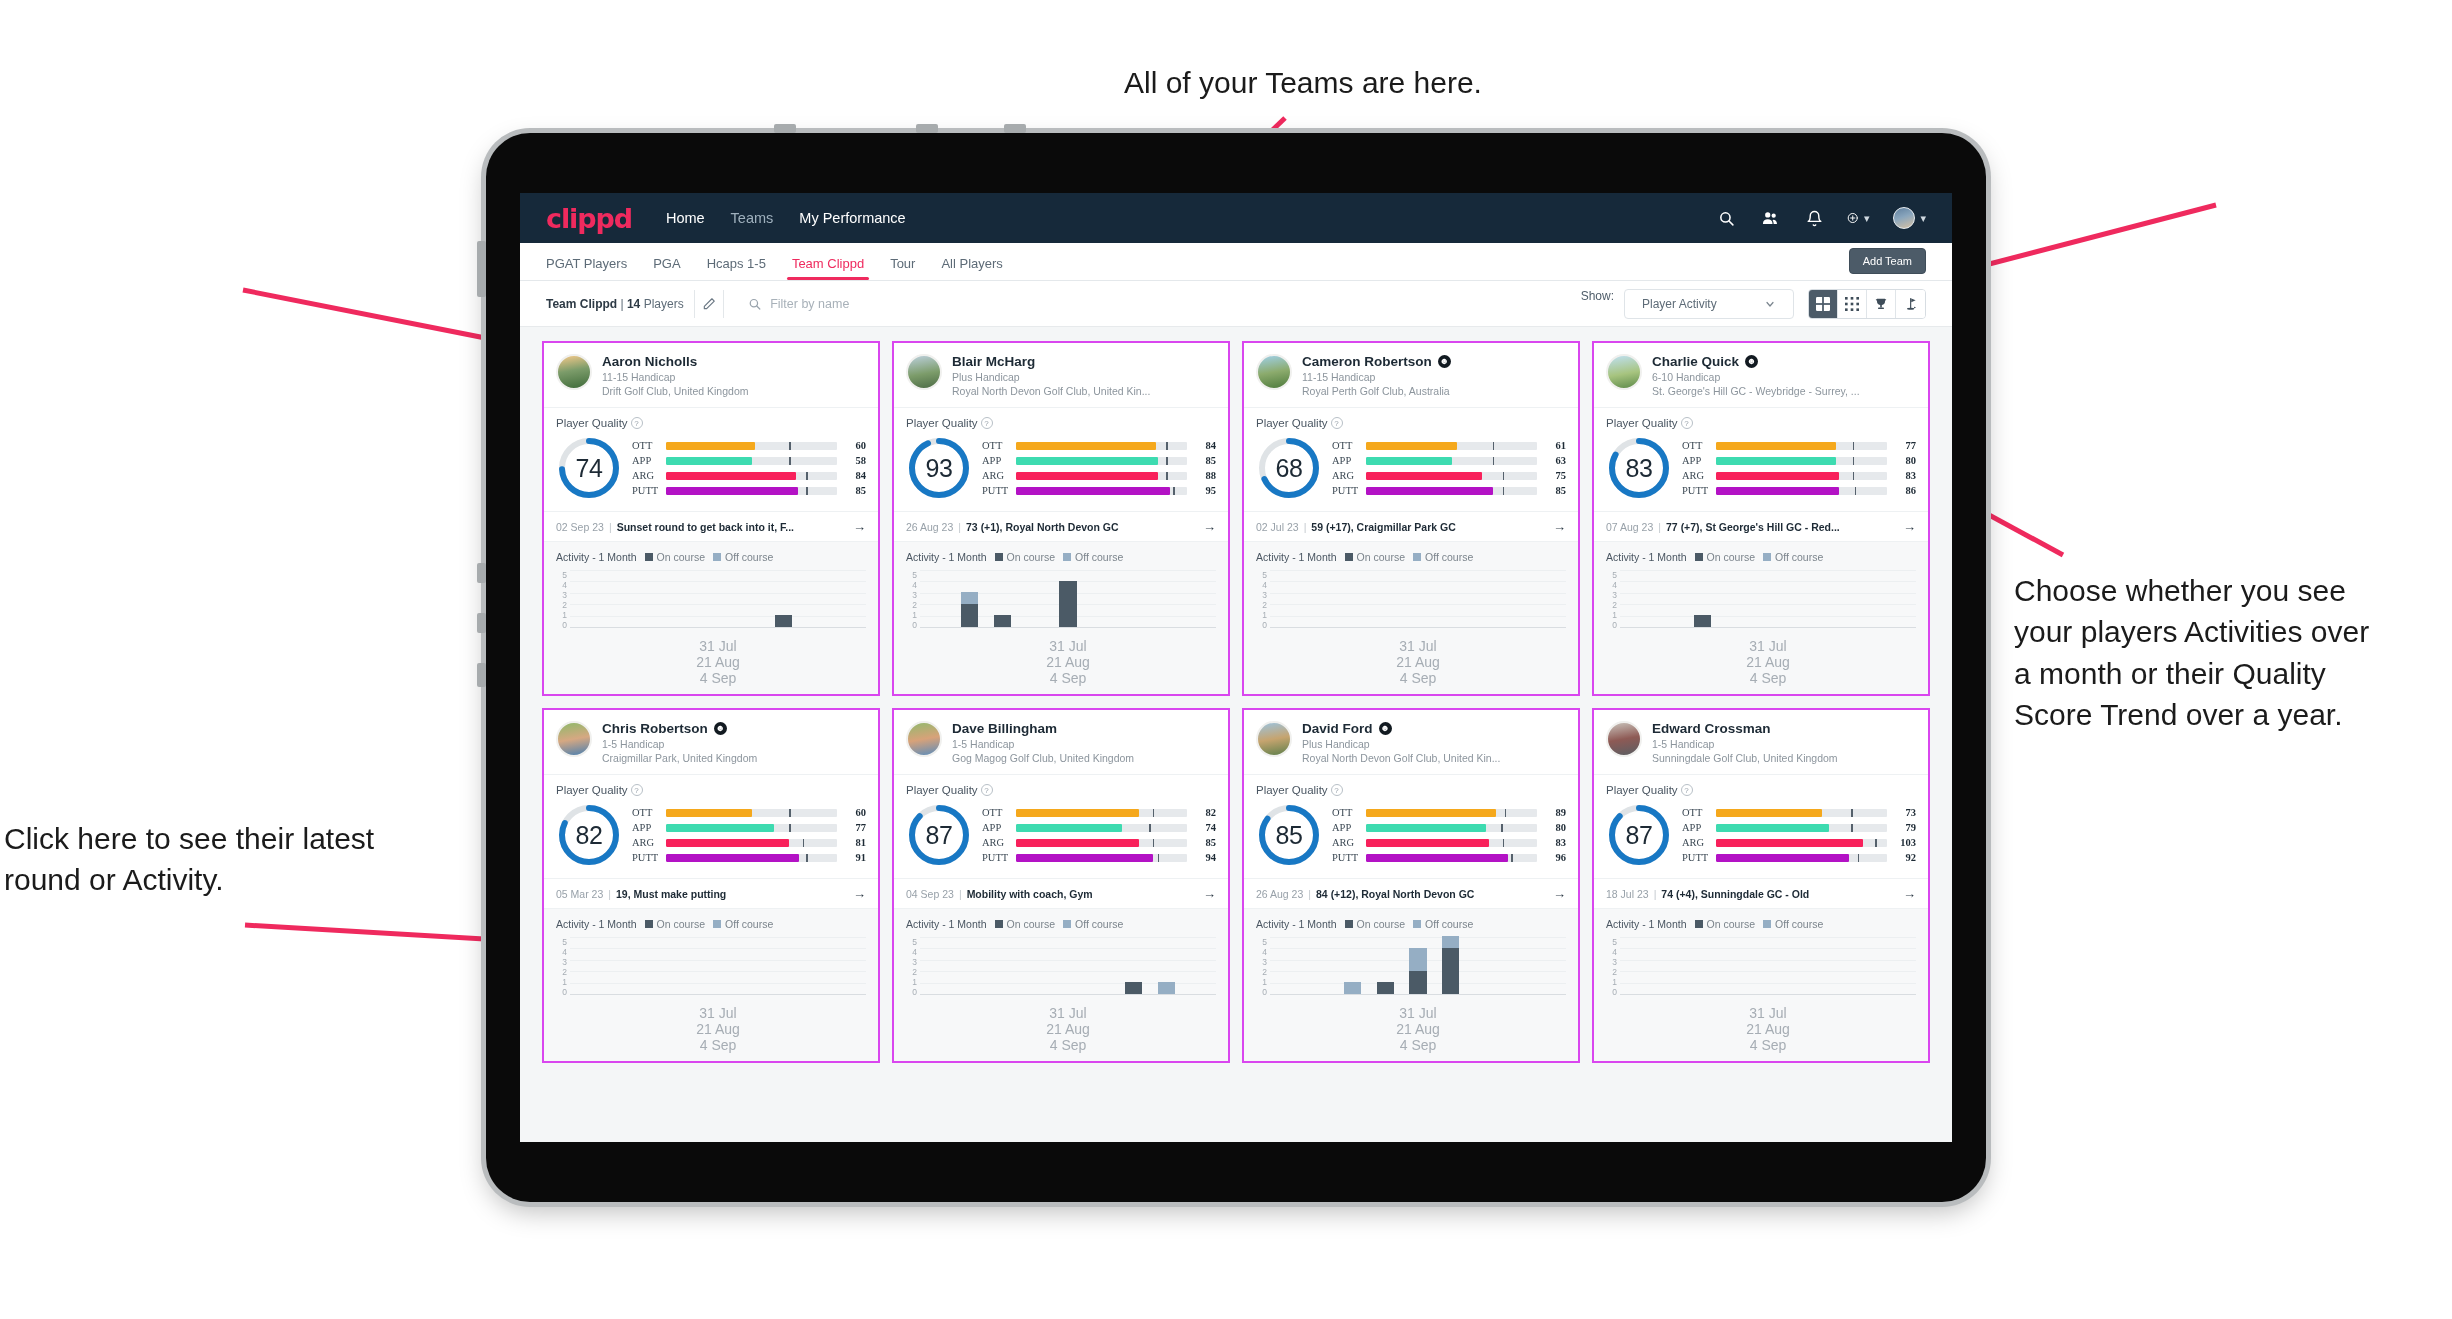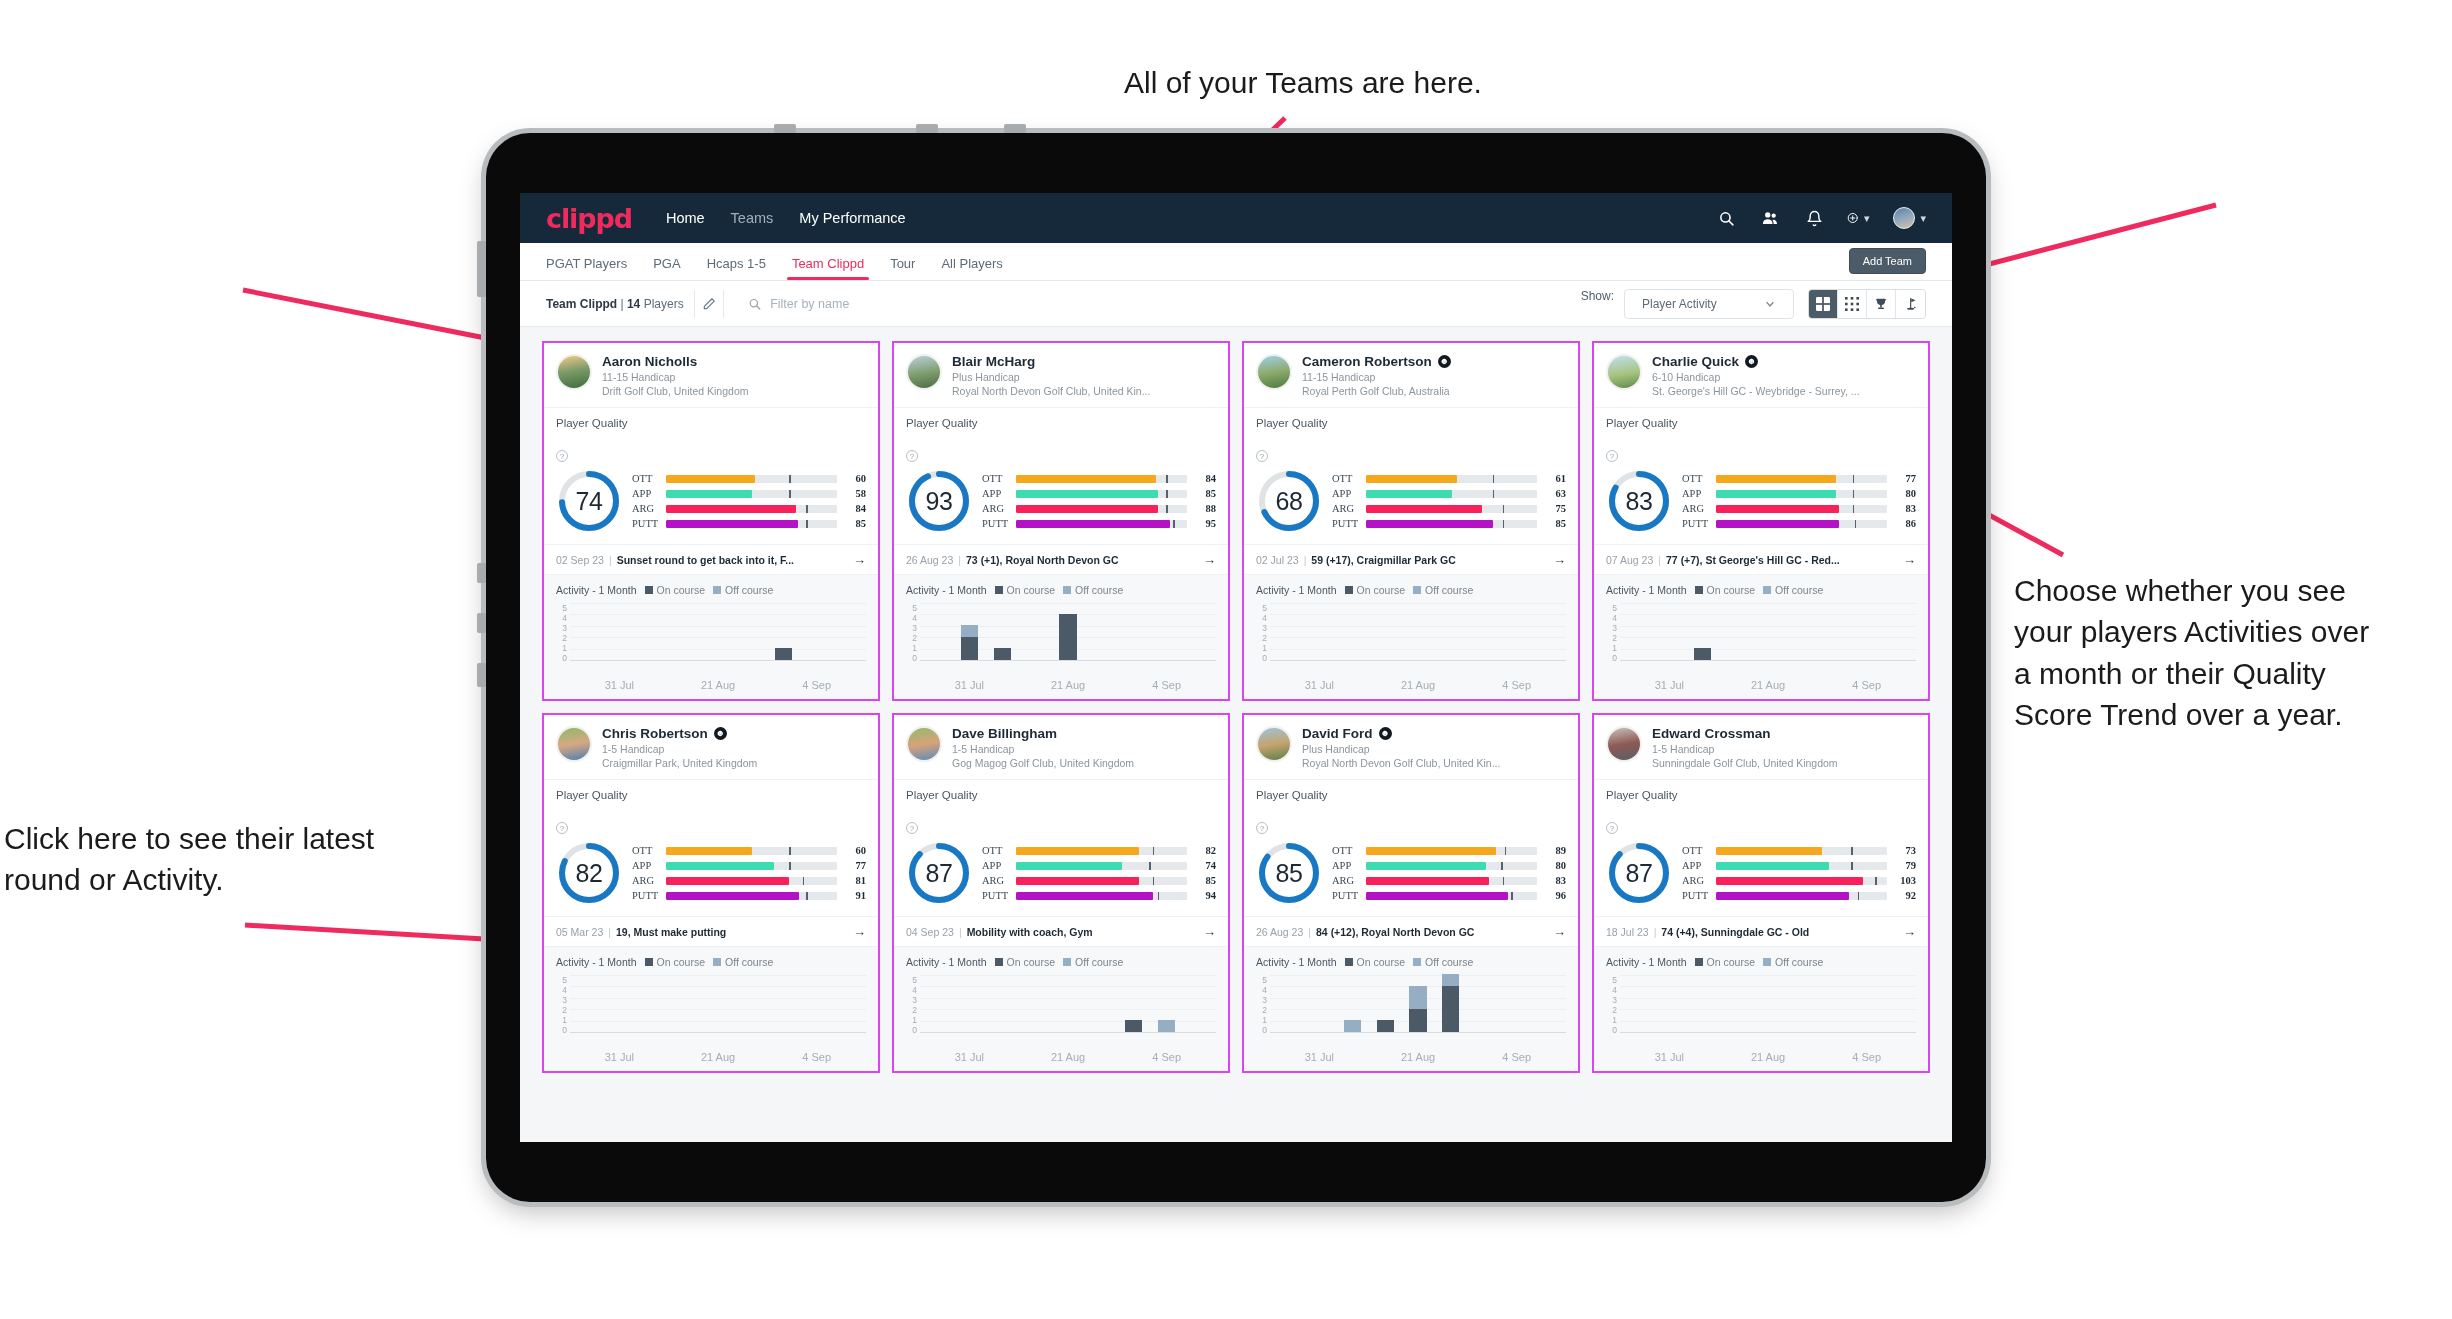--- a/index.html
+++ b/index.html
@@ -168,21 +168,21 @@
     width: 13px; height: 13px; border-radius: 50%; background: #121a21;
     flex: 0 0 13px; display: flex; align-items: center; justify-content: center;
     color: #fff; font-size: 9px; line-height: 1;
   }
   .phcap, .pclub {
     font-size: 10.5px; color: #8c959d; margin-top: 2px;
     white-space: nowrap; overflow: hidden; text-overflow: ellipsis;
   }
 
   .pq-sec { border-top: 1px solid #eef1f3; padding: 9px 12px 10px 12px; }
-  .pq-title { font-size: 11.5px; color: #4a5662; display: flex; align-items: flex-start; gap: 21px; flex-direction: column; }
+  .pq-title { font-size: 11.5px; color: #4a5662; display: flex; align-items: flex-end; gap: 3px; }
   .qmark {
     width: 12px; height: 12px; border-radius: 50%; border: 1px solid #b8c0c7;
     color: #9aa3ab; font-size: 8px; display: flex; align-items: center; justify-content: center;
     cursor: pointer;
   }
   .pq-body { display: flex; align-items: center; margin-top: 6px; }
   .ring { position: relative; width: 66px; height: 66px; flex: 0 0 66px; }
   .ring svg { display: block; transform: rotate(-90deg); }
   .ring .score {
     position: absolute; inset: 0; display: flex; align-items: center; justify-content: center;
@@ -225,22 +225,22 @@
     padding-right: 3px; height: 58px;
   }
   .plot { flex: 1; position: relative; height: 58px; border-bottom: 1px solid #d9dde1; }
   .gl { position: absolute; left: 0; right: 0; height: 1px; background: #eceff1; }
   .bars-area { position: absolute; inset: 0; display: flex; align-items: flex-end; }
   .slot { flex: 1; display: flex; justify-content: center; align-items: flex-end; height: 100%; }
   .stack { width: 52%; display: flex; flex-direction: column; justify-content: flex-end; }
   .seg-off { background: #95aec4; }
   .seg-on { background: #4b5a66; }
   .xaxis {
-    display: flex; margin-top: 8px; margin-left: 14px;
-    font-size: 11px; color: #a6adb4;
+    display: flex; margin-top: 0; margin-left: 14px;
+    font-size: 14px; color: #a6adb4; flex-direction: column;
   }
   .xt { flex: 1; text-align: center; }
 </style>
 </head>
 <body>
 
 <div id="root">
 
   <svg class="annot-svg" viewBox="0 0 2452 1319">
     <defs>

